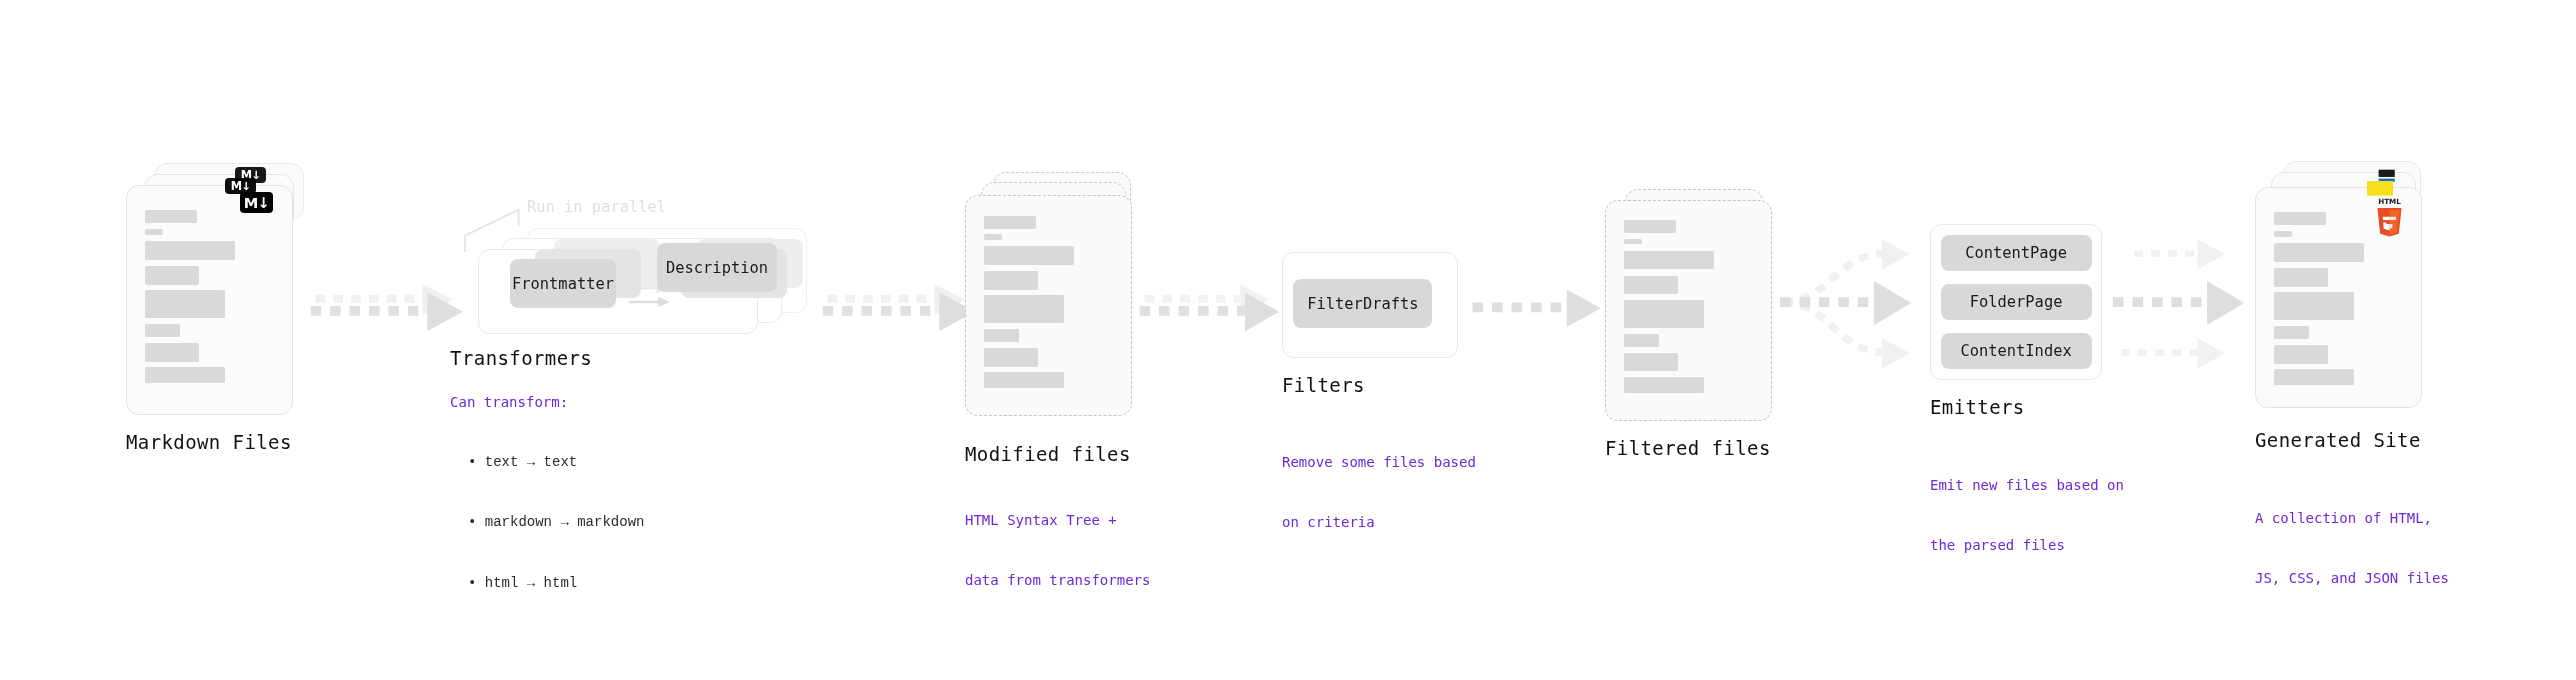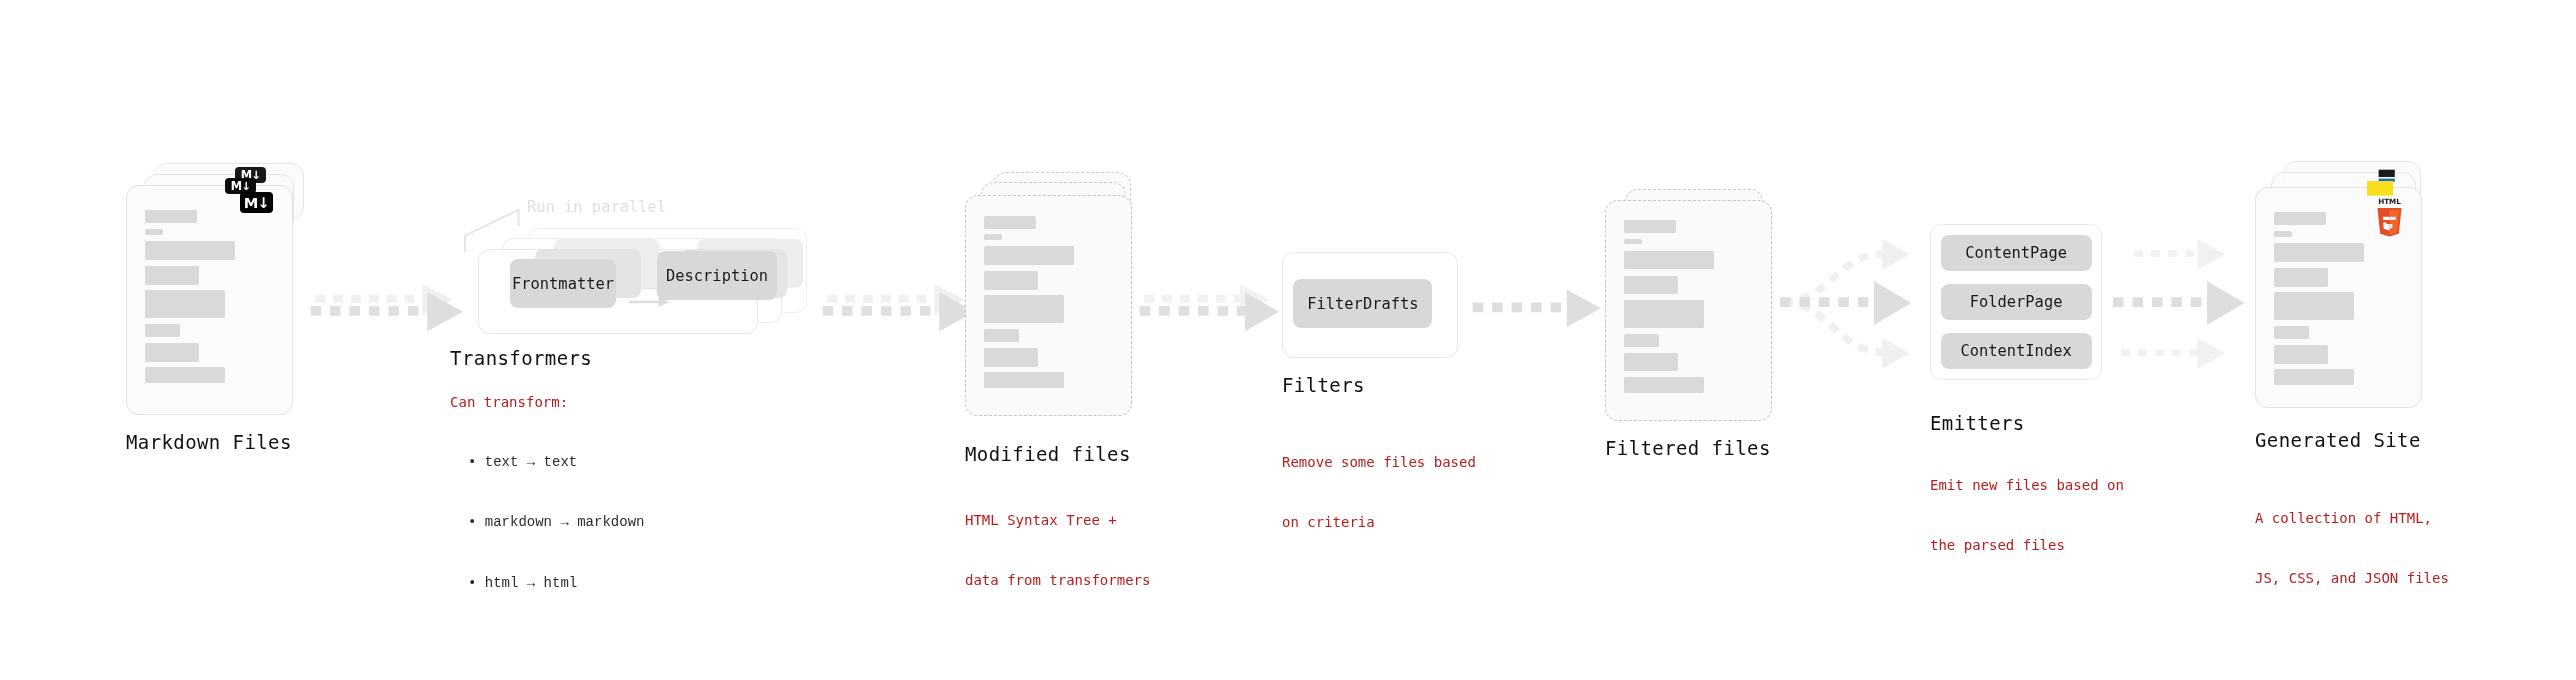--- a/index.html
+++ b/index.html
@@ -49,21 +49,21 @@
     position: absolute;
     font-size: 19px;
     color: #111111;
     white-space: nowrap;
     letter-spacing: 0.4px;
   }
   .subtitle {
     position: absolute;
     font-size: 14px;
     line-height: 1.45;
-    color: #b91c1c;
+    color: #6d28d9;
     white-space: pre;
   }
   .bullets {
     position: absolute;
     font-size: 14px;
     line-height: 1.45;
     color: #2b2b2b;
     white-space: pre;
   }
 
@@ -151,21 +151,21 @@
         <polygon points="36,38 50,44 36,50" fill="#dcdcdc"></polygon>
       </svg>
     </div>
 
     <div class="chip ghost2" style="left:99px; top:44px; width:106px; height:49px;"></div>
     <div class="chip ghost1" style="left:80px; top:54px; width:106px; height:49px;"></div>
     <div class="chip" style="left:55px; top:64px; width:106px; height:49px;">Frontmatter</div>
 
     <div class="chip ghost2" style="left:242px; top:44px; width:106px; height:49px;"></div>
     <div class="chip ghost1" style="left:226px; top:54px; width:106px; height:49px;"></div>
-    <div class="chip" style="left:202px; top:56px; width:120px; height:49px;">Description</div>
+    <div class="chip" style="left:202px; top:48px; width:120px; height:49px;">Description</div>
 
     <div class="title" style="left:-4.9px; top:152px;">Transformers</div>
     <div class="subtitle" style="left:-4.9px; top:197px;">Can transform:</div>
     <div class="bullets" style="left:13px; top:216px;font-family:Liberation Mono, monospace;">
       <div>• text → text</div>
       <div>• markdown → markdown</div>
       <div>• html → html</div>
     </div>
   </div>
 
@@ -244,21 +244,21 @@
     <polygon points="126,128 160,147 126,166" fill="#f0f0f0"></polygon>
     <line x1="0" y1="84" x2="118" y2="84" stroke="#dedede" stroke-width="12" stroke-dasharray="13 11"></line>
     <polygon points="116,58 162,85 116,112" fill="#dedede"></polygon>
   </svg>
 
   <div class="node" style="left:1930px; top:224px;">
     <div class="procbox" style="left:0; top:0; width:172px; height:156px;"></div>
     <div class="chip" style="left:10.6px; top:11.4px; width:151px; height:36px;">ContentPage</div>
     <div class="chip" style="left:10.6px; top:60px; width:151px; height:36px;">FolderPage</div>
     <div class="chip" style="left:10.6px; top:109px; width:151px; height:36px;">ContentIndex</div>
-    <div class="title" style="left:0px; top:188px;text-align:center;">Emitters</div>
+    <div class="title" style="left:0px; top:172px;text-align:center;">Emitters</div>
     <div class="subtitle" style="left:0px; top:210px;">
       <div>Emit new files based on</div>
       <div>the parsed files</div>
     </div>
   </div>
 
   <svg style="left:2113px; top:234px; width:146px; height:138px;" viewBox="0 0 180 170" width="146" height="138">
     <line x1="26" y1="24" x2="106" y2="24" stroke="#f1f1f1" stroke-width="8" stroke-dasharray="11 10"></line>
     <polygon points="104,6 138,25 104,44" fill="#f1f1f1"></polygon>
     <line x1="0" y1="84" x2="118" y2="84" stroke="#dedede" stroke-width="12" stroke-dasharray="13 11"></line>

